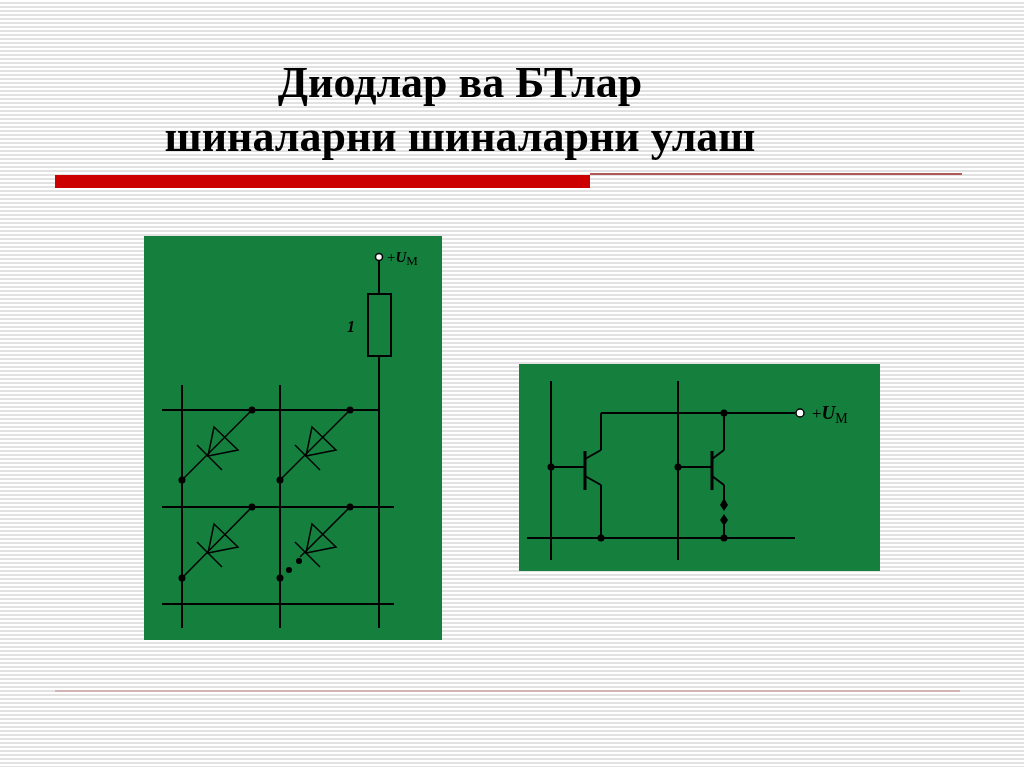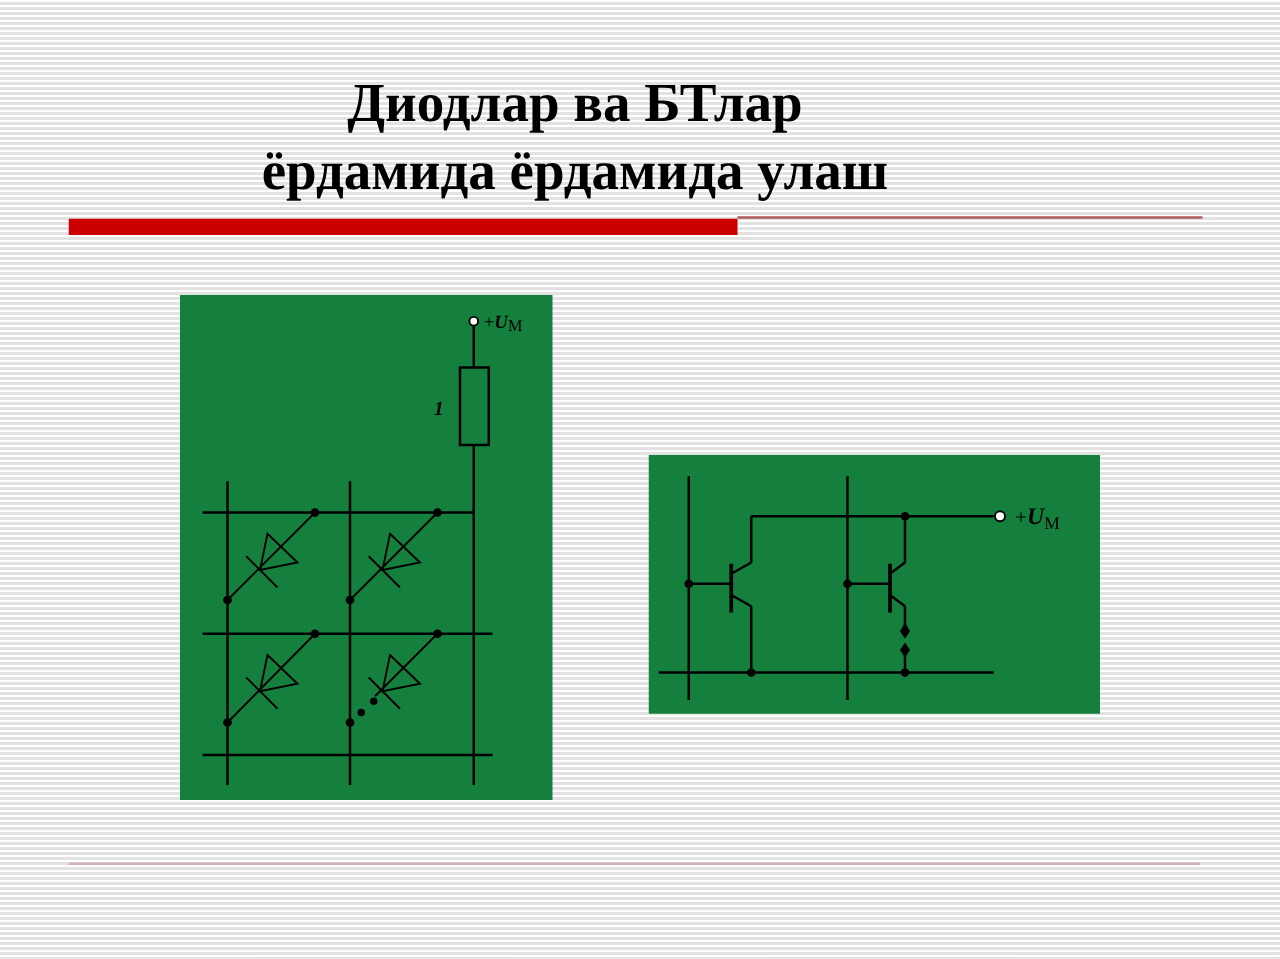--- a/index.html
+++ b/index.html
@@ -13,21 +13,21 @@
   .redline{position:absolute;left:590px;top:173px;width:372px;height:2px;background:#b05a5a;}
   .botline{position:absolute;left:55px;top:690px;width:905px;height:2px;background:#d2b2b5;}
   .panel{position:absolute;background:#15803d;}
   svg text{font-family:"Liberation Serif",serif;}
 </style>
 </head>
 <body>
 
 <div class="title">
   <div>Диодлар ва БТлар</div>
-  <div>ёрдамида ёрдамида улаш</div>
+  <div>шиналарни шиналарни улаш</div>
 </div>
 
 <div class="redbar"></div>
 <div class="redline"></div>
 <div class="botline"></div>
 
 <div class="panel" style="left:144px;top:236px;width:298px;height:404px;">
   <svg width="298" height="404" viewBox="144 236 298 404">
     <g stroke="#000" stroke-width="2" fill="none">
 

